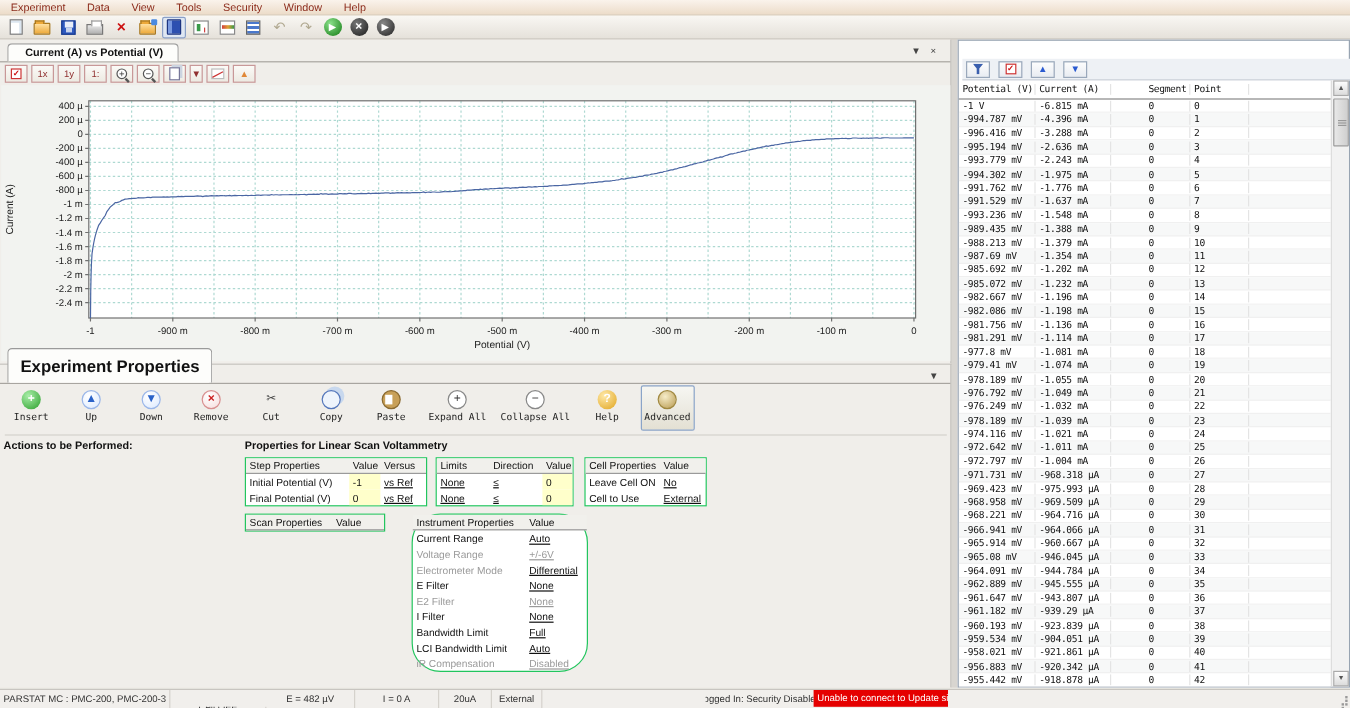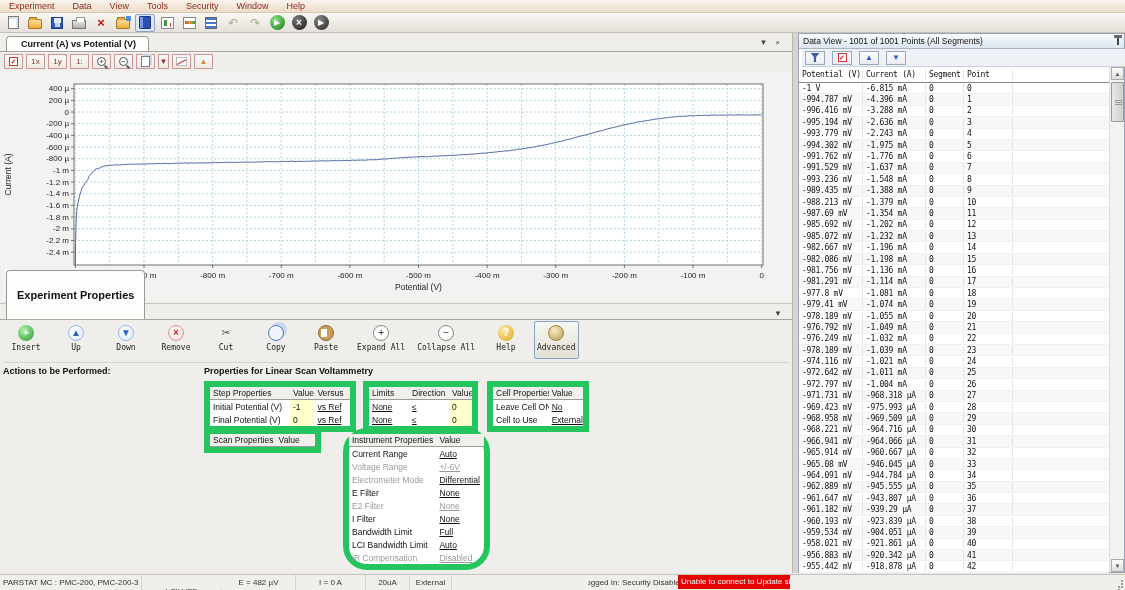--- a/index.html
+++ b/index.html
@@ -50,21 +50,21 @@
   .mag{border:1.5px solid #555;border-radius:50%;width:9px;height:9px;color:#333;font-size:8px;position:relative;background:#fff;}
   .mag::after{content:"";position:absolute;right:-3px;bottom:-3px;width:4px;height:2px;background:#555;transform:rotate(45deg);}
   .pg{width:9px;height:11px;background:#fff;border:1px solid #779;box-shadow:2px -2px 0 #ccd4e0;}
   .ln{width:11px;height:9px;position:relative;background:#fff;border:1px solid #bbb;}
   .ln::before{content:"";position:absolute;left:0;top:6px;width:10px;height:1px;background:#c33;transform:rotate(-28deg);transform-origin:left;}
   .pk{color:#e08838;font-size:8px;}
   .chart-area{position:absolute;left:1px;top:38px;width:791px;height:230px;background:#f2f3f0;}
   
   .exp-section{position:absolute;left:0;top:303px;width:793px;height:270px;background:#f0eeea;border-right:1px solid #b8b5b0;border-top:1px solid #c8c5c0;}
   .tabstrip2{position:absolute;left:0;top:1px;width:100%;height:15px;border-bottom:1px solid #a8a5a0;display:flex;align-items:flex-end;}
-  .tabstrip2 .tab{font-size:11px;padding:18px 10px;}
+  .tabstrip2 .tab{font-size:14px;padding:6px 10px;}
   .tabstrip2 .tsb2{position:absolute;right:10px;top:4px;font-size:8px;color:#444;}
   .atb{position:absolute;left:4px;top:17px;width:785px;height:42px;display:flex;align-items:flex-start;gap:6px;border-bottom:1px solid #d5d2cc;}
   .abtn{display:flex;flex-direction:column;align-items:center;gap:2px;padding:3px 2px 0 2px;min-width:44px;height:38px;border:1px solid transparent;}
   .abtn.sel{border:1px solid #8aa4c8;background:linear-gradient(#f6f6f2,#e3e0d3);border-radius:2px;}
   .abtn .bi{width:16px;height:16px;border-radius:50%;font-size:10px;}
   .abtn .bl{font-family:"DejaVu Sans Mono",monospace;font-size:8px;color:#222;white-space:nowrap;}
   .a-ins{background:radial-gradient(circle at 35% 30%,#a8eea8,#2c9e2c);color:#fff;font-weight:bold;}
   .a-up,.a-down{background:radial-gradient(circle at 35% 30%,#fff,#dbe9ff);color:#2a62c8;border:1px solid #9ab6e8;font-size:8px;}
   .a-rem{background:radial-gradient(circle at 35% 30%,#fff,#f6dcdc);color:#c22;border:1px solid #d89090;font-weight:bold;}
   .a-cut{border-radius:0;background:none;color:#444;font-size:13px;}
@@ -74,21 +74,21 @@
   .a-exp,.a-col{border-radius:0;width:12px;height:13px;background:#fff;border:1px solid #888;font-size:9px;color:#333;}
   .a-help{background:radial-gradient(circle at 35% 30%,#ffe9a8,#e0a41e);color:#fff;font-weight:bold;}
   .a-adv{background:radial-gradient(circle at 38% 32%,#f6ecc8,#b89a50);border:1px solid #a08840;}
   .label-actions{position:absolute;left:3px;top:62px;font-size:9px;font-weight:bold;}
   .label-props{position:absolute;left:204px;top:62px;font-size:9px;font-weight:bold;}
   .treebox{position:absolute;left:2px;top:74px;width:195px;height:186px;background:#fff;border:1px solid #8a8a8a;font-size:8.5px;padding:2px 0 0 3px;}
   .tri{height:12px;display:flex;align-items:center;}
   .tri .tline{color:#999;margin:0 1px 0 4px;font-size:8px;}
   .sel-item{background:#3399ff;color:#fff;padding:0 3px;height:11px;display:flex;align-items:center;}
   
-  .ptable{position:absolute;background:#fff;border:6px solid #22c55e;font-size:8.5px;}
+  .ptable{position:absolute;background:#fff;border:1px solid #22c55e;font-size:8.5px;}
   .ptable .trow{display:flex;height:13px;align-items:stretch;}
   .phead .trow{background:#f1f0ec;border-bottom:1px solid #9a9a9a;}
   .tcell{display:flex;align-items:center;padding:0 3px;overflow:hidden;white-space:nowrap;}
   .lnk{text-decoration:underline;}
   .gray{color:#9a9a9a;}
   .val{background:#ffffcb;}
   .t-step .tcell:nth-child(1){width:86px;}.t-step .tcell:nth-child(2){width:26px;}.t-step .tcell:nth-child(3){width:38px;}
   .t-lim  .tcell:nth-child(1){width:44px;}.t-lim  .tcell:nth-child(2){width:44px;}.t-lim  .tcell:nth-child(3){width:25px;}
   .t-cell .tcell:nth-child(1){width:62px;}.t-cell .tcell:nth-child(2){width:38px;}
   .t-scan .tcell:nth-child(1){width:72px;}.t-scan .tcell:nth-child(2){width:43px;}
@@ -103,21 +103,21 @@
   .i-pin::before{content:"";position:absolute;top:-3px;left:-3px;width:8px;height:3px;background:#666;border-radius:1px;}
   .dvt{position:absolute;left:3px;top:15px;width:100%;height:18px;background:#eef1f5;border-bottom:1px solid #ccd2da;
        display:flex;align-items:center;gap:7px;padding-left:3px;}
   .dvt .btn{width:20px;height:14px;border:1px solid #9aa8bb;background:linear-gradient(#fdfdfd,#e8ecf2);
             display:flex;align-items:center;justify-content:center;font-size:8px;}
   .i-funnel{width:9px;height:9px;background:#3a5fae;clip-path:polygon(0 0,100% 0,62% 45%,62% 100%,38% 100%,38% 45%);}
   .i-up,.i-down{color:#2a5ad0;font-size:8px;font-weight:bold;}
   .dvcols{font-family:"DejaVu Sans Mono",monospace;font-size:8px;letter-spacing:-0.3px;}
   .dvcols .tcell:nth-child(1){width:64px;}
   .dvcols .tcell:nth-child(2){width:63px;}
-  .dvcols .tcell:nth-child(3){width:38px;}
+  .dvcols .tcell:nth-child(3){width:38px;margin-left:28px;}
   .dvcols .tcell:nth-child(4){width:49px;}
   .dvcols .tcell:nth-child(5){flex:1;}
   .dvcols .tcell{border-right:1px solid #e4e4e4;padding:0 3px;}
   .dvhead{position:absolute;left:0;top:33px;width:310px;height:16px;}
   .dvhead .trow{display:flex;height:16px;border-bottom:1px solid #888;align-items:center;}
   .dvbody{position:absolute;left:0;top:49px;width:310px;height:490px;overflow:hidden;}
   .dvbody .trow{display:flex;height:11.4px;align-items:center;border-bottom:1px solid #f0f0f0;}
   .dvbody .trow:nth-child(even){background:#f7f8f8;}
   .dv-scroll{position:absolute;right:0;top:33px;width:15px;height:505px;background:#f2f2f2;border-left:1px solid #ddd;}
   .sb-btn{position:absolute;left:1px;width:13px;height:13px;background:linear-gradient(#fdfdfd,#dcdcdc);
@@ -533,24 +533,20 @@
             <span class="tcell gray">iR Compensation</span>
             <span class="tcell lnk gray">Disabled</span>
           </div>
         </div>
     </div>
   </div>
 
   <div class="vsplit"></div>
 
   <div class="panel-right">
-    <div class="dv-title">
-      <span>Data View - 1001 of 1001 Points (All Segments)</span>
-      <span class="i-pin"></span>
-    </div>
     <div class="dvt">
         <div class="btn">
           <span class="bi i-funnel"></span>
         </div>
         <div class="btn">
           <span class="bi cb-red">✓</span>
         </div>
         <div class="btn">
           <span class="bi i-up">▲</span>
         </div>

